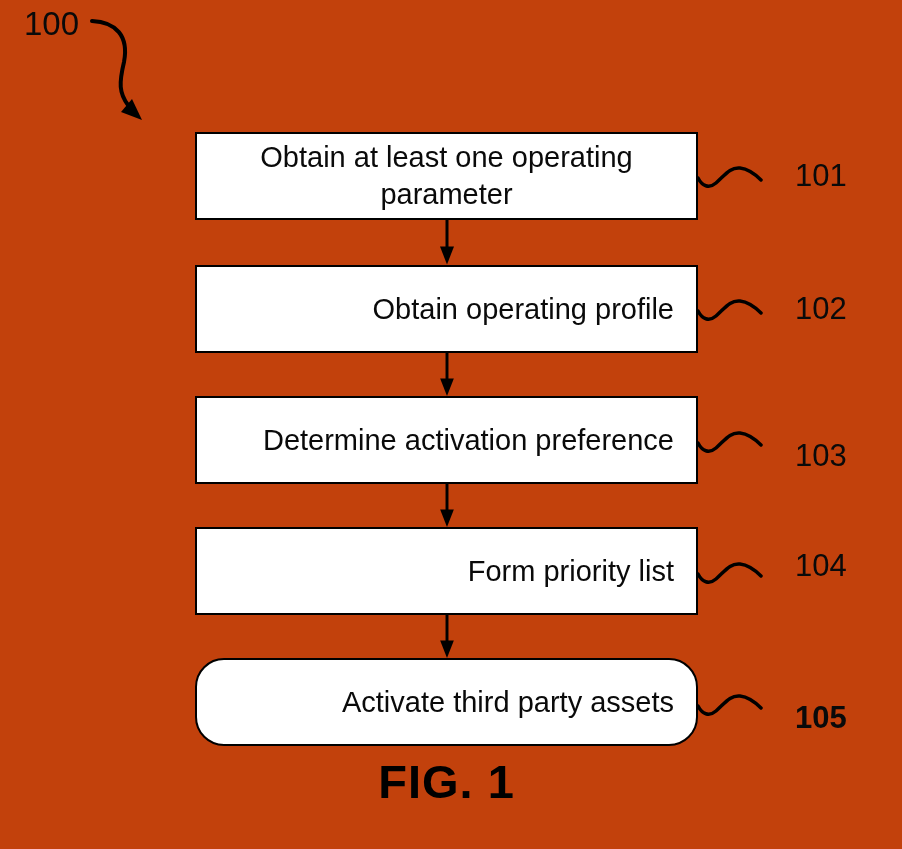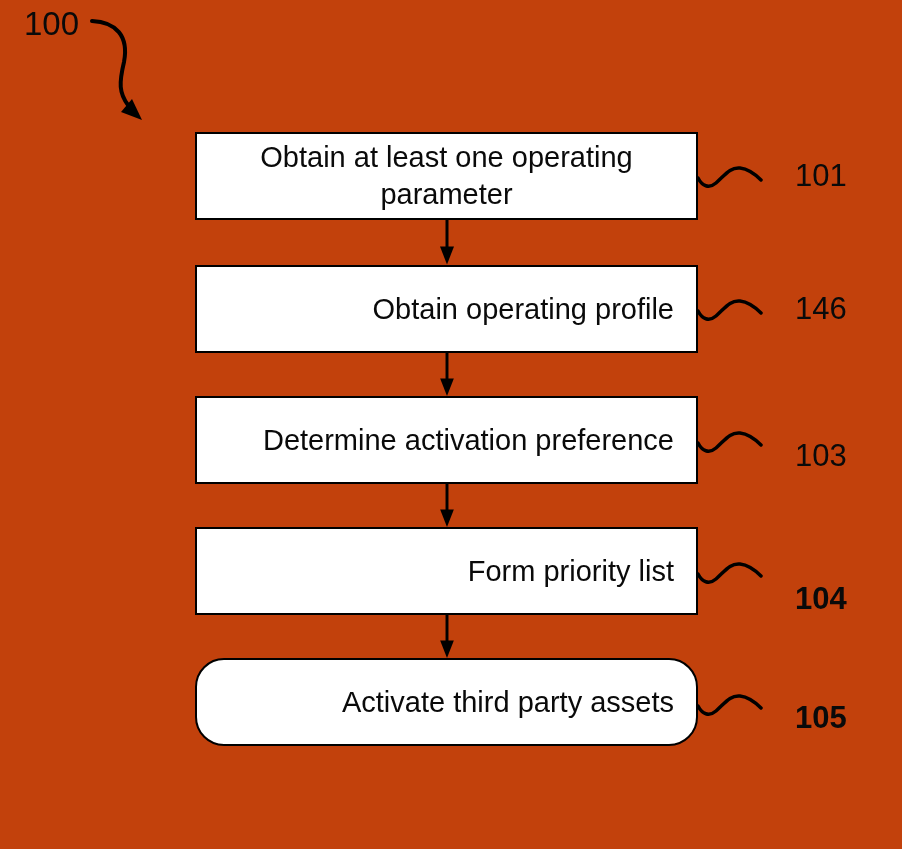--- a/index.html
+++ b/index.html
@@ -65,21 +65,21 @@
     width: 70px;
     font-size: 31px;
     line-height: 38px;
     color: #0a0a0a;
     text-align: left;
     margin-left: 24px;
   }
   .ref-1 { top: 157px; }
   .ref-2 { top: 290px; }
   .ref-3 { top: 437px; }
-  .ref-4 { top: 580px; font-weight: bold; }
+  .ref-4 { top: 547px; }
   .ref-5 { top: 699px; font-weight: bold; }
 
   .diagram-ref {
     position: absolute;
     left: 24px;
     top: 4px;
     font-size: 33px;
     line-height: 40px;
     color: #0a0a0a;
   }
@@ -160,19 +160,20 @@
     <path d="M 1 20 C 5 28, 12 31, 19 25 C 28 17, 33 9, 43 10 C 52 11, 58 16, 64 22" fill="none" stroke="#000000" stroke-width="3.5" stroke-linecap="round"></path>
   </svg>
   <svg class="squiggle squig-4" viewBox="0 0 66 36">
     <path d="M 1 20 C 5 28, 12 31, 19 25 C 28 17, 33 9, 43 10 C 52 11, 58 16, 64 22" fill="none" stroke="#000000" stroke-width="3.5" stroke-linecap="round"></path>
   </svg>
   <svg class="squiggle squig-5" viewBox="0 0 66 36">
     <path d="M 1 20 C 5 28, 12 31, 19 25 C 28 17, 33 9, 43 10 C 52 11, 58 16, 64 22" fill="none" stroke="#000000" stroke-width="3.5" stroke-linecap="round"></path>
   </svg>
 
   <div class="ref-num ref-1">101</div>
-  <div class="ref-num ref-2">146</div>
+  <div class="ref-num ref-2">102</div>
   <div class="ref-num ref-3">103</div>
   <div class="ref-num ref-4">104</div>
   <div class="ref-num ref-5">105</div>
 
+  <div class="fig-caption">FIG. 1</div>
 
 </div>
 
 </body></html>

